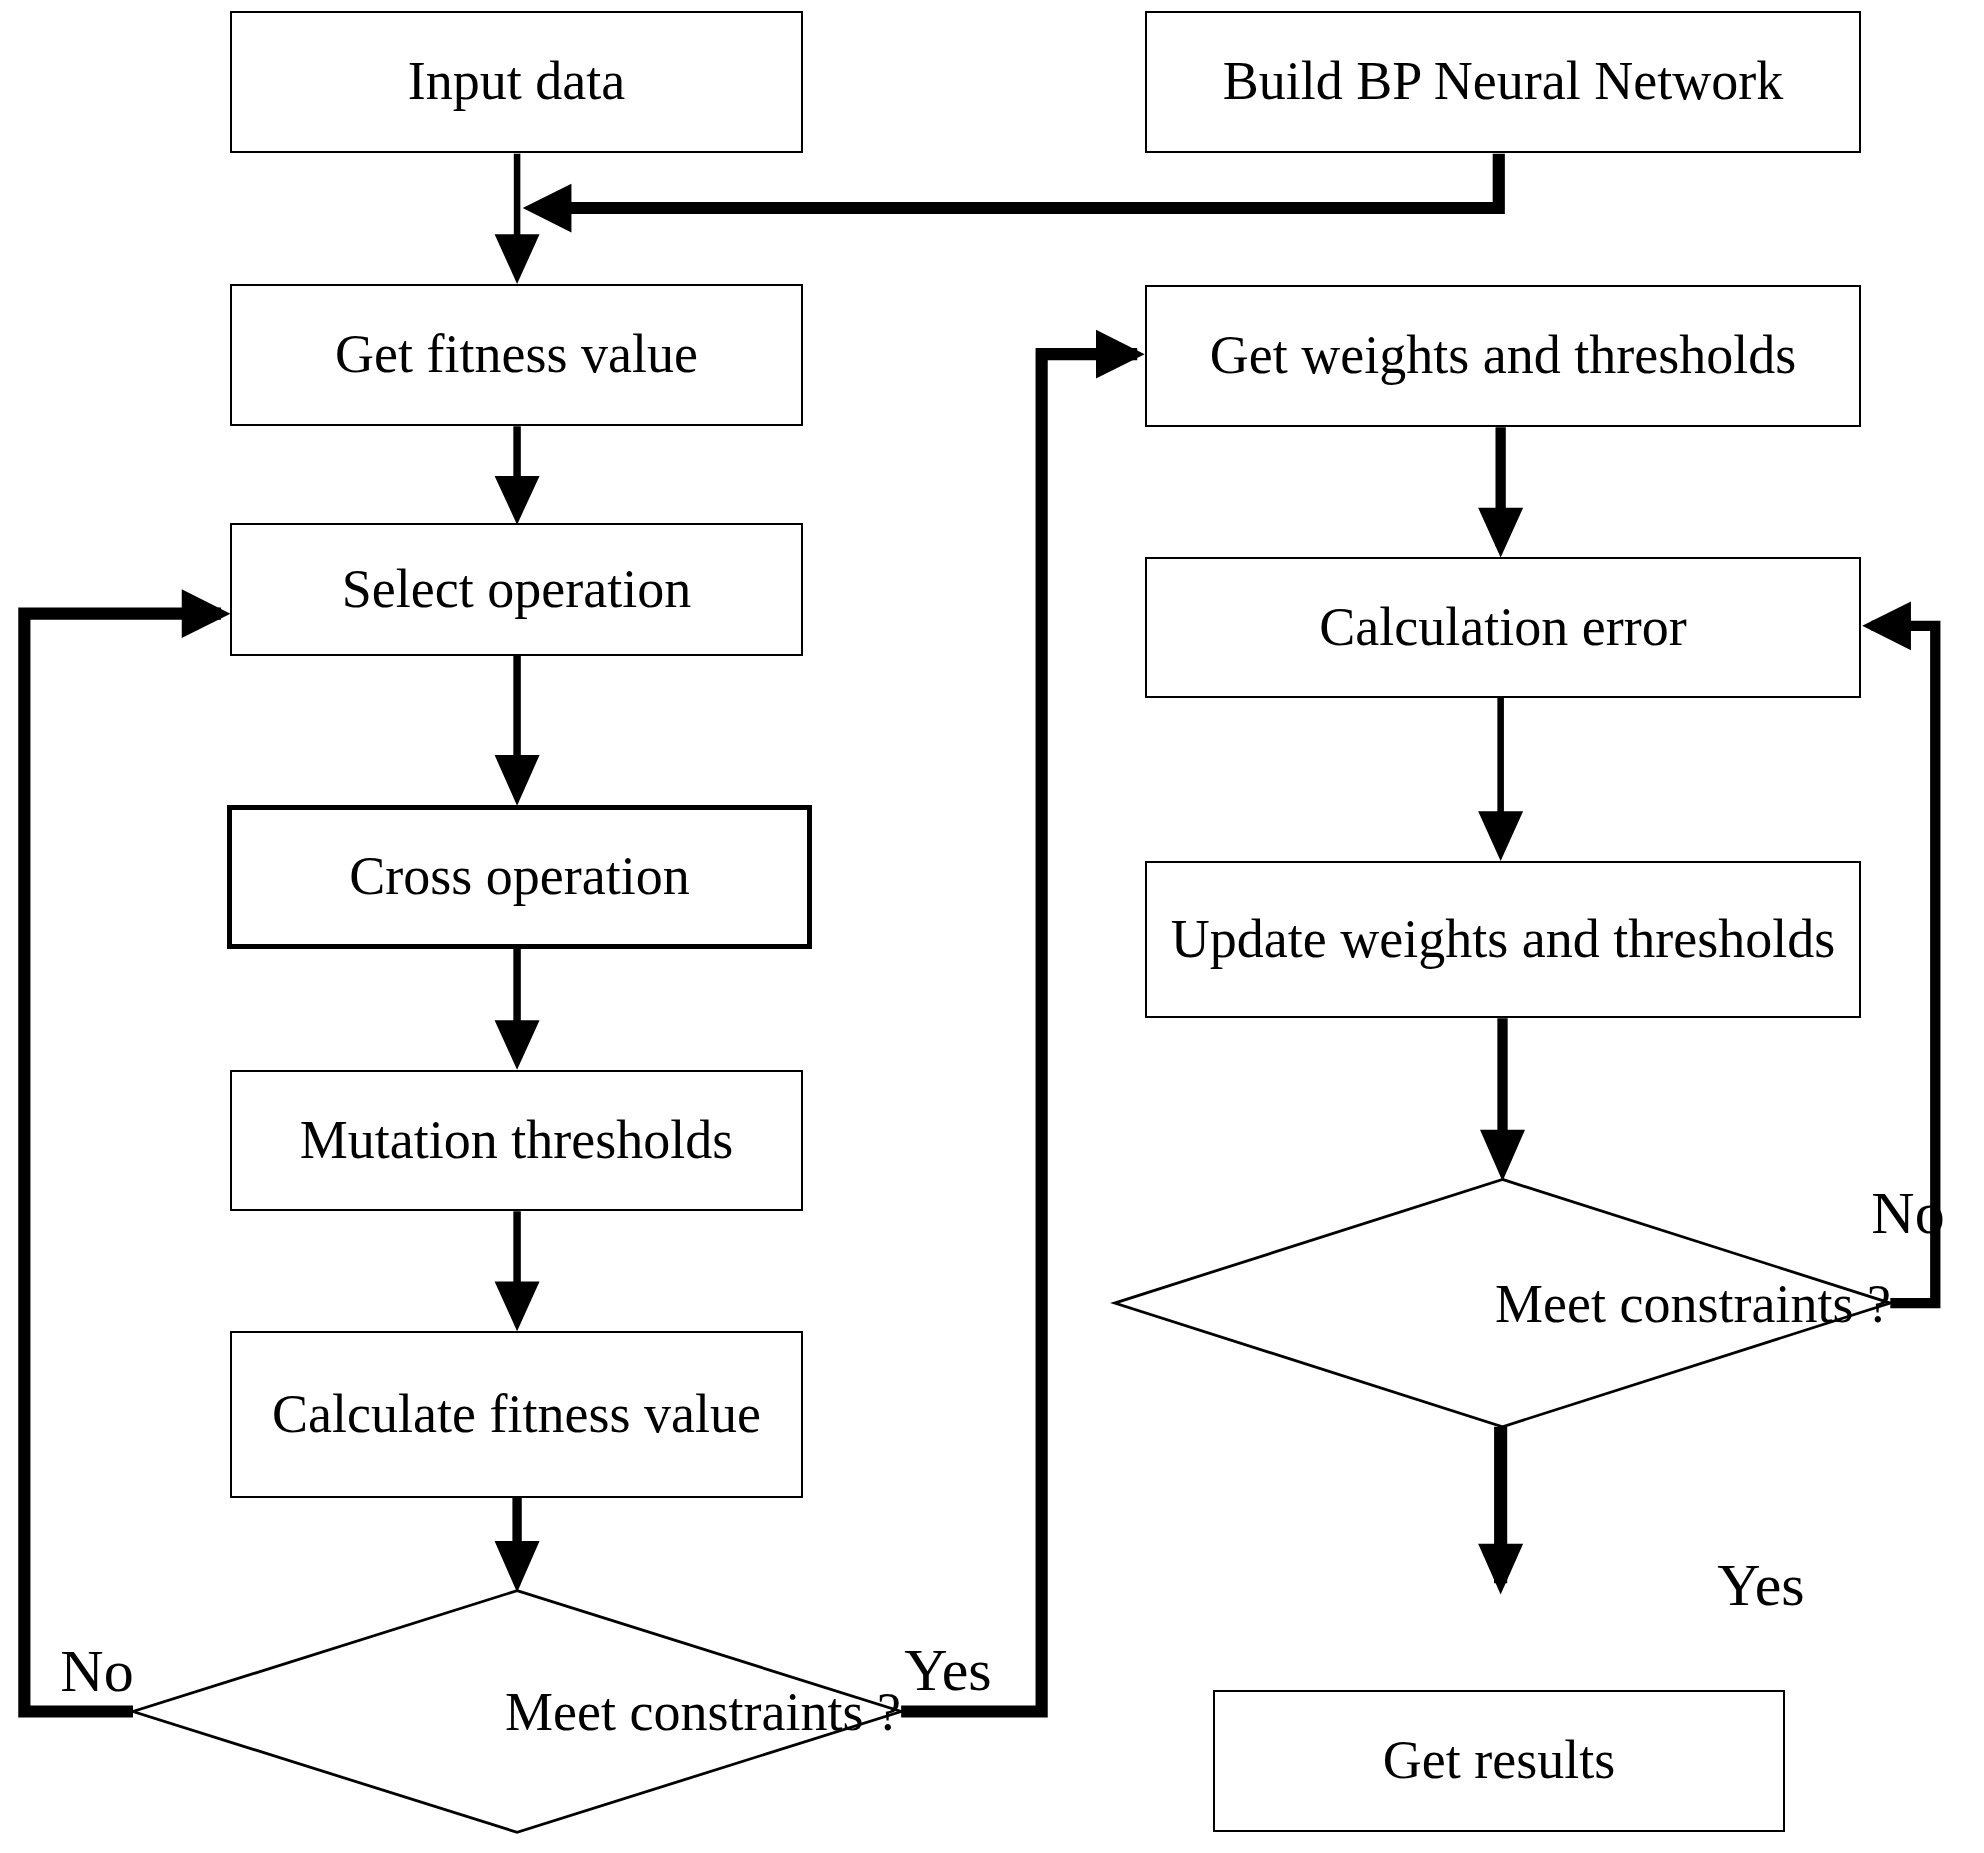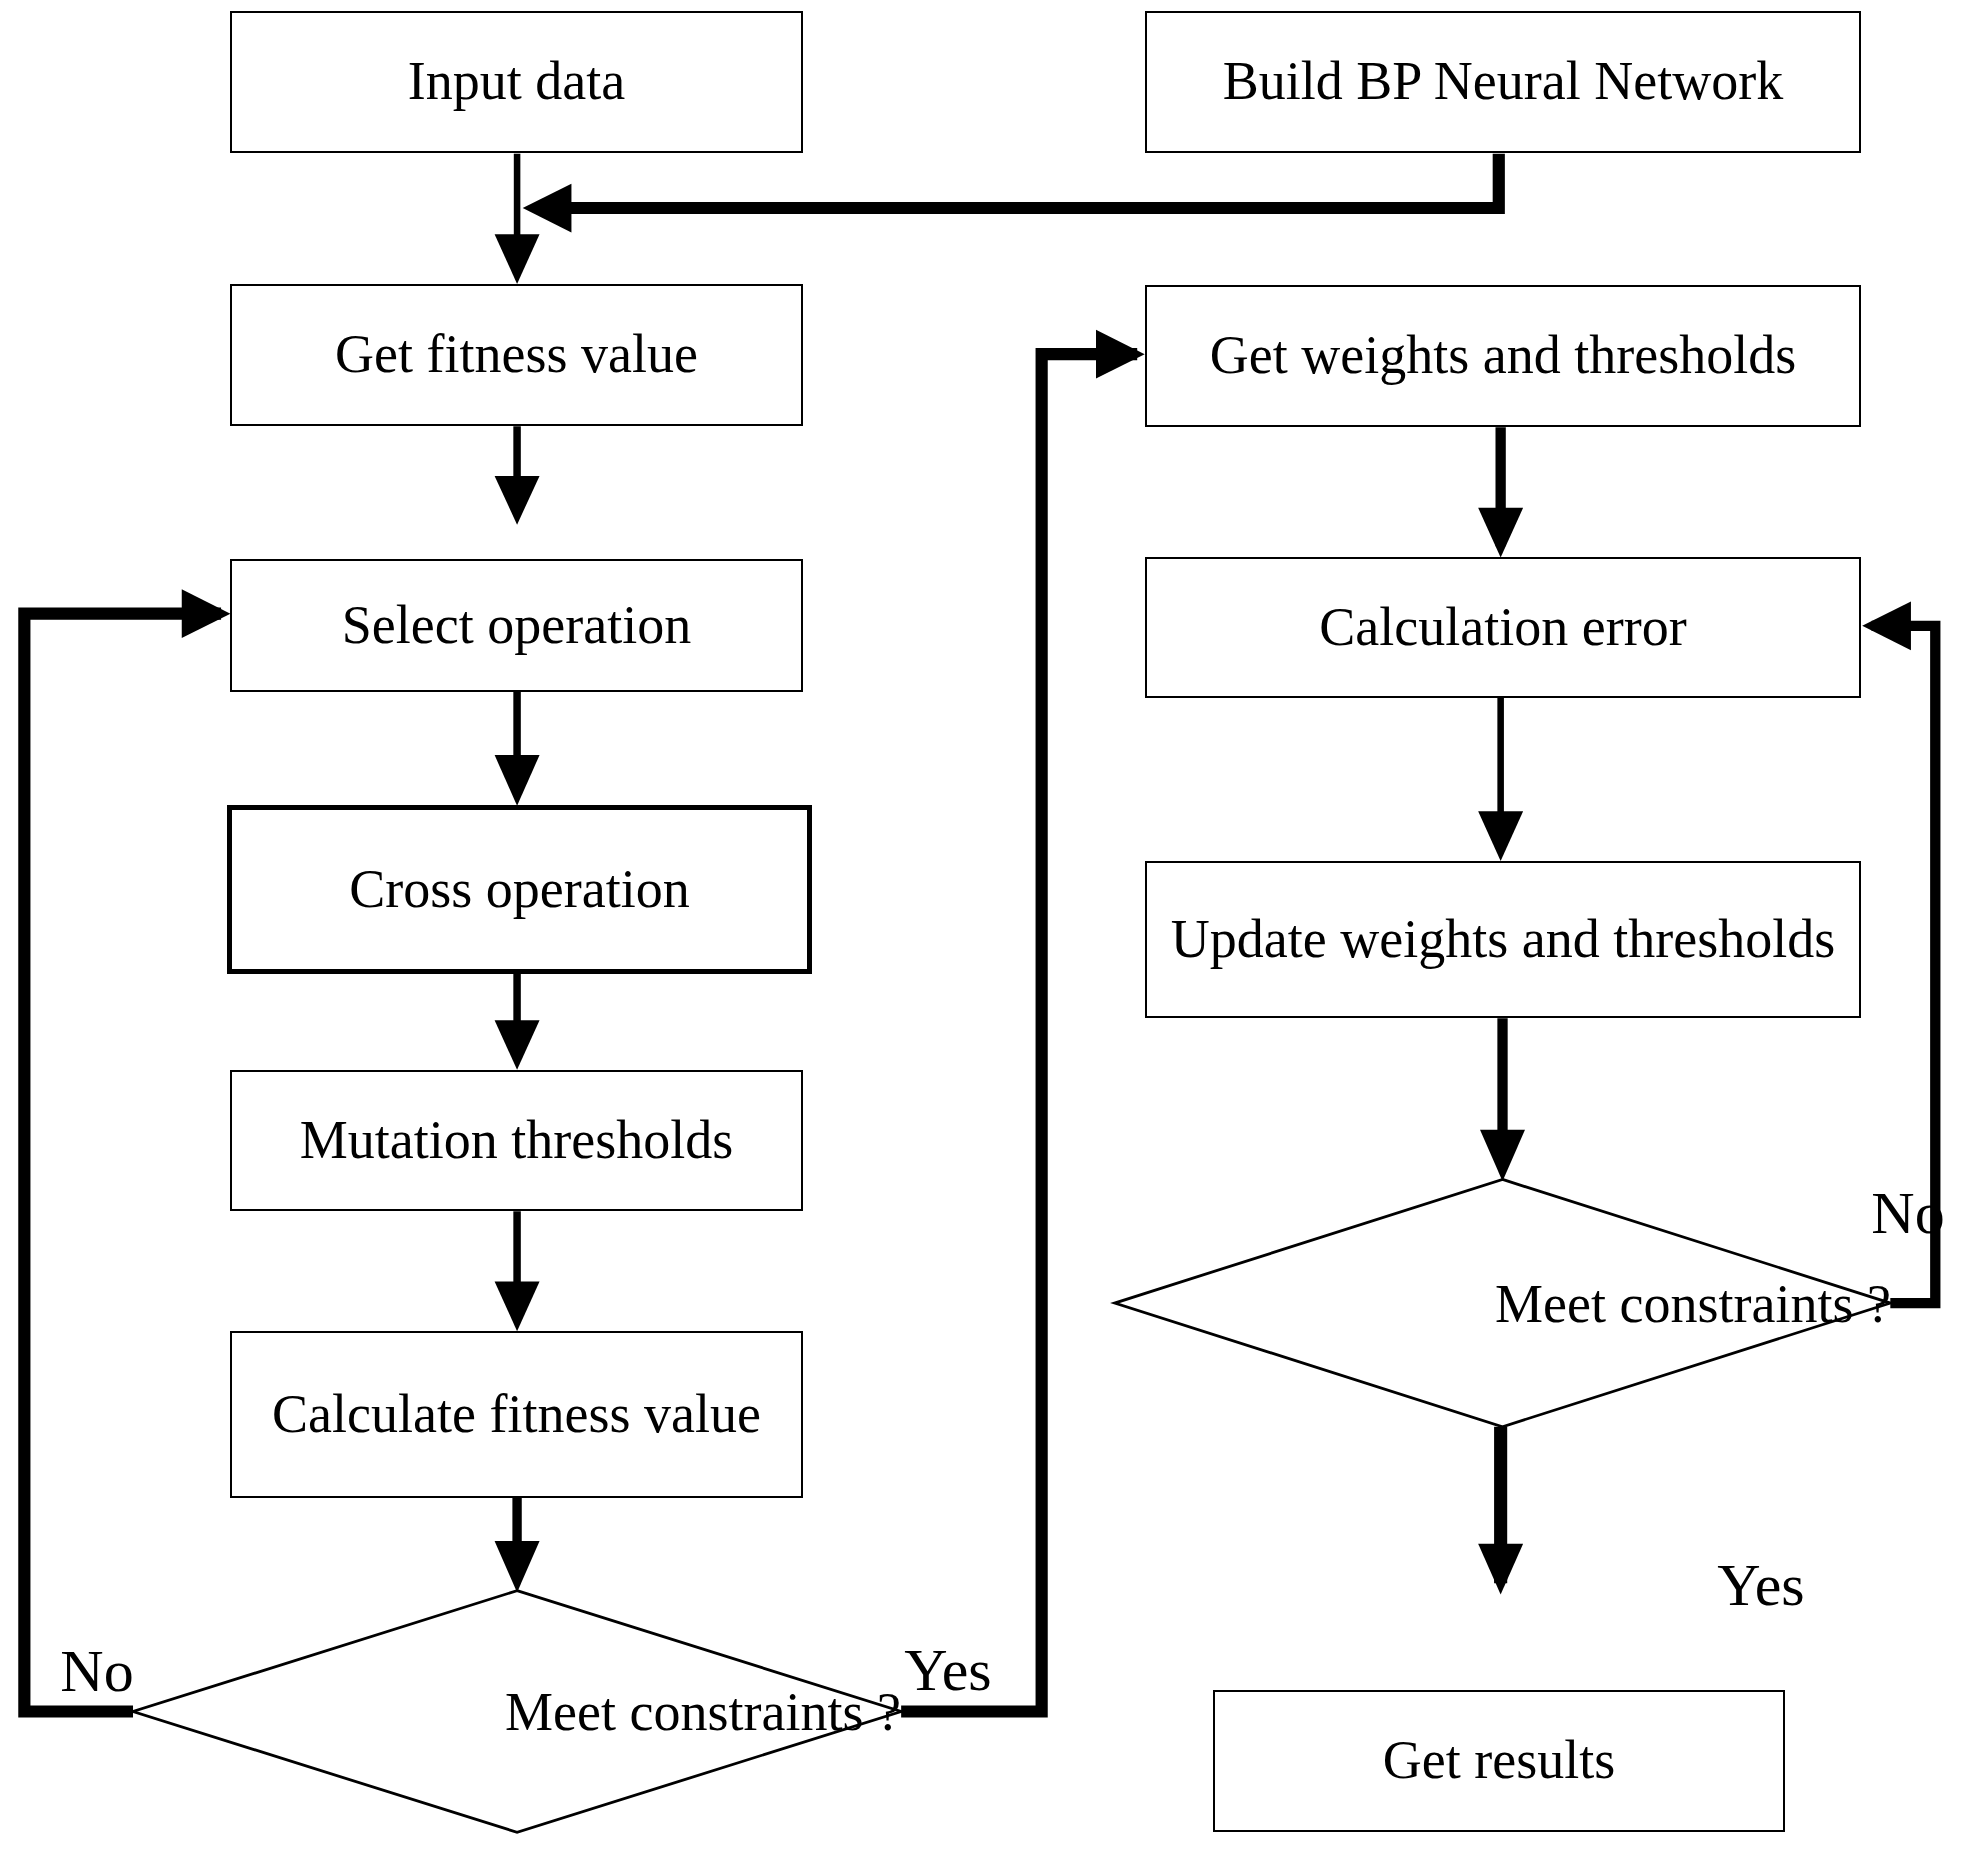--- a/index.html
+++ b/index.html
@@ -115,29 +115,29 @@
   </div>
 
   <div class="node" style="left:230px; top:284px; width:573px; height:142px;">
     <span>Get fitness value</span>
   </div>
 
   <div class="node" style="left:1145px; top:285px; width:716px; height:142px;">
     <span>Get weights and thresholds</span>
   </div>
 
-  <div class="node" style="left:230px; top:523px; width:573px; height:133px;margin-top:36px;">
+  <div class="node" style="left:230px; top:523px; width:573px; height:133px;">
     <span>Select operation</span>
   </div>
 
   <div class="node" style="left:1145px; top:557px; width:716px; height:141px;">
     <span>Calculation error</span>
   </div>
 
-  <div class="node thick" style="left:227px; top:805px; width:585px; height:169px;">
+  <div class="node thick" style="left:227px; top:805px; width:585px; height:144px;">
     <span>Cross operation</span>
   </div>
 
   <div class="node" style="left:1145px; top:861px; width:716px; height:157px;">
     <span>Update weights and thresholds</span>
   </div>
 
   <div class="node" style="left:230px; top:1070px; width:573px; height:141px;">
     <span>Mutation thresholds</span>
   </div>

